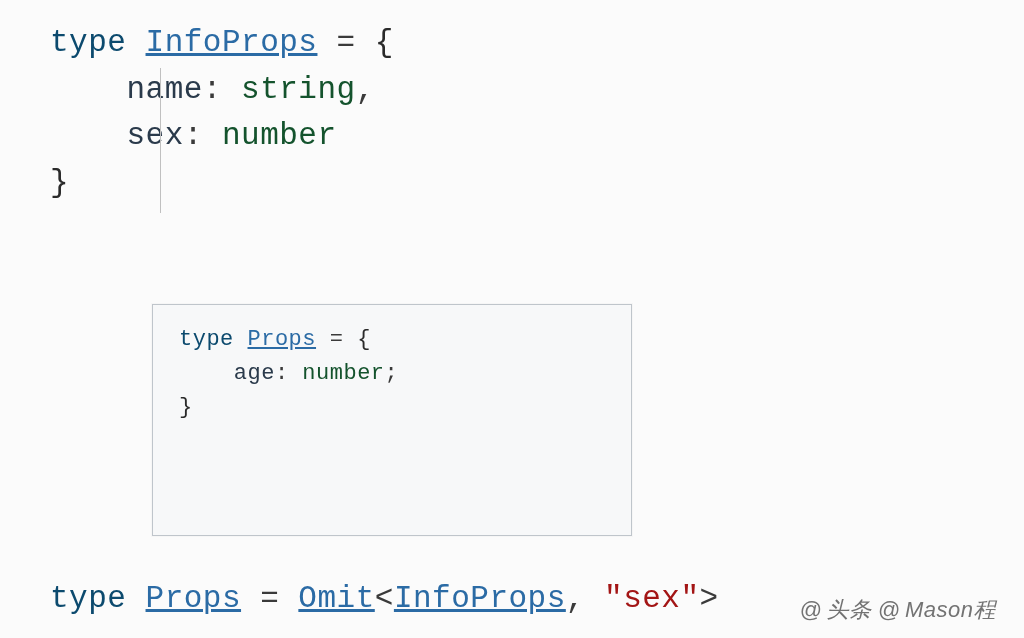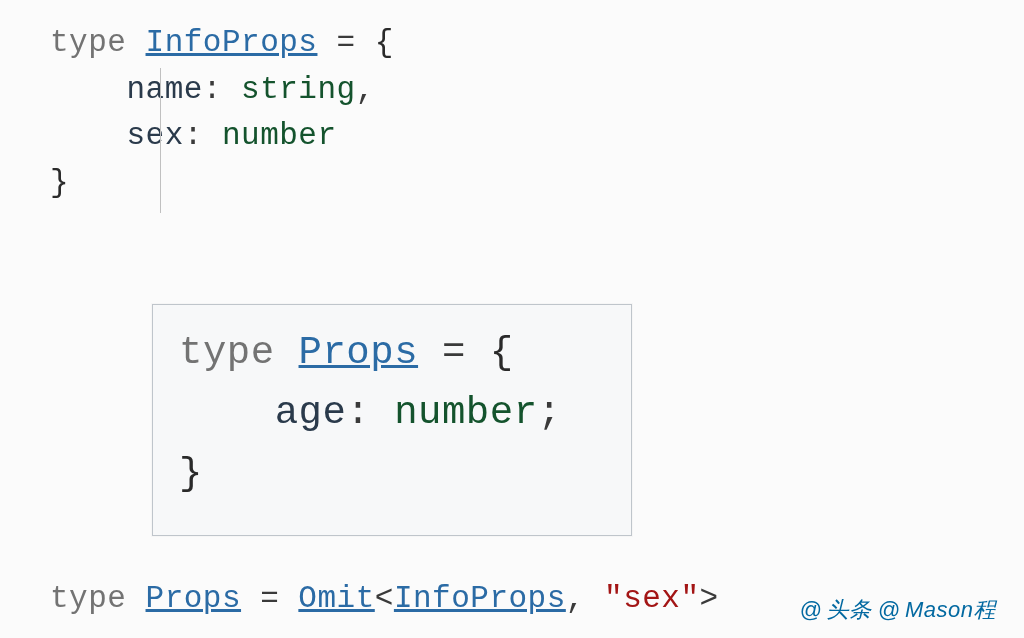--- a/index.html
+++ b/index.html
@@ -26,55 +26,55 @@
       letter-spacing: 0.5px;
     }
     .indent-guide {
       position: absolute;
       left: 110px;
       top: 48px;
       width: 1px;
       height: 145px;
       background: #c0c0c0;
     }
-    .kw { color: #737373; text-align: center; }
+    .kw { color: #0c4a6e; text-align: center; }
     .typename { color: #2b6ba5; text-decoration: underline; }
     .prop { color: #2a3a4b; text-align: center; }
     .primtype { color: #14532d; }
     .punct { color: #3a3a3a; }
     .brace { color: #2a2a2a; }
     .string { color: #a31515; }
 
     .tooltip {
       position: absolute;
       left: 152px;
       top: 304px;
       width: 480px;
       height: 232px;
       background: #f7f8f9;
       border: 1px solid #bfc5cb;
       padding: 18px 26px;
       box-shadow: 0 0 0 1px rgba(0,0,0,0.02);
     }
     .tooltip .line {
-      font-size: 39px;
+      font-size: 22px;
       line-height: 1.55;
     }
     .bottom-line {
       position: absolute;
       left: 50px;
       top: 576px;
     }
     .watermark {
       position: absolute;
       right: 28px;
       bottom: 12px;
       font-family: Arial, sans-serif;
       font-style: italic;
-      color: #0369a1;
+      color: #737373;
       font-size: 22px;
       letter-spacing: 0.5px;
     }
     .watermark .at {
       font-style: normal;
       margin-right: 4px;
     }
   </style>
 </head>
 <body>

